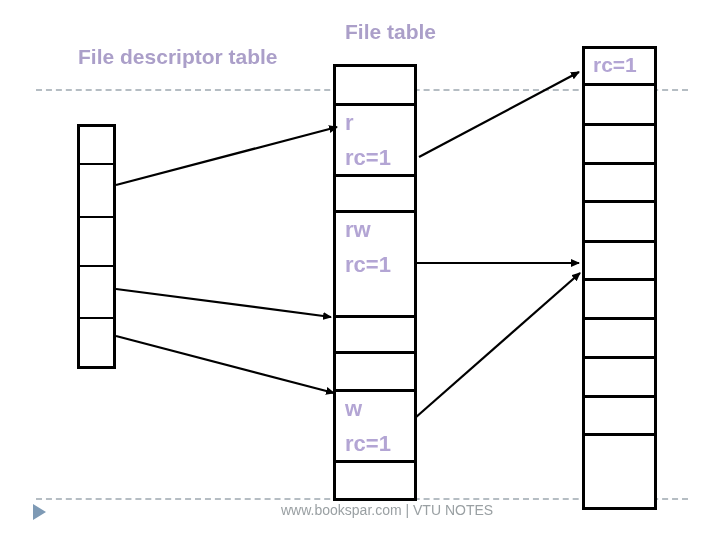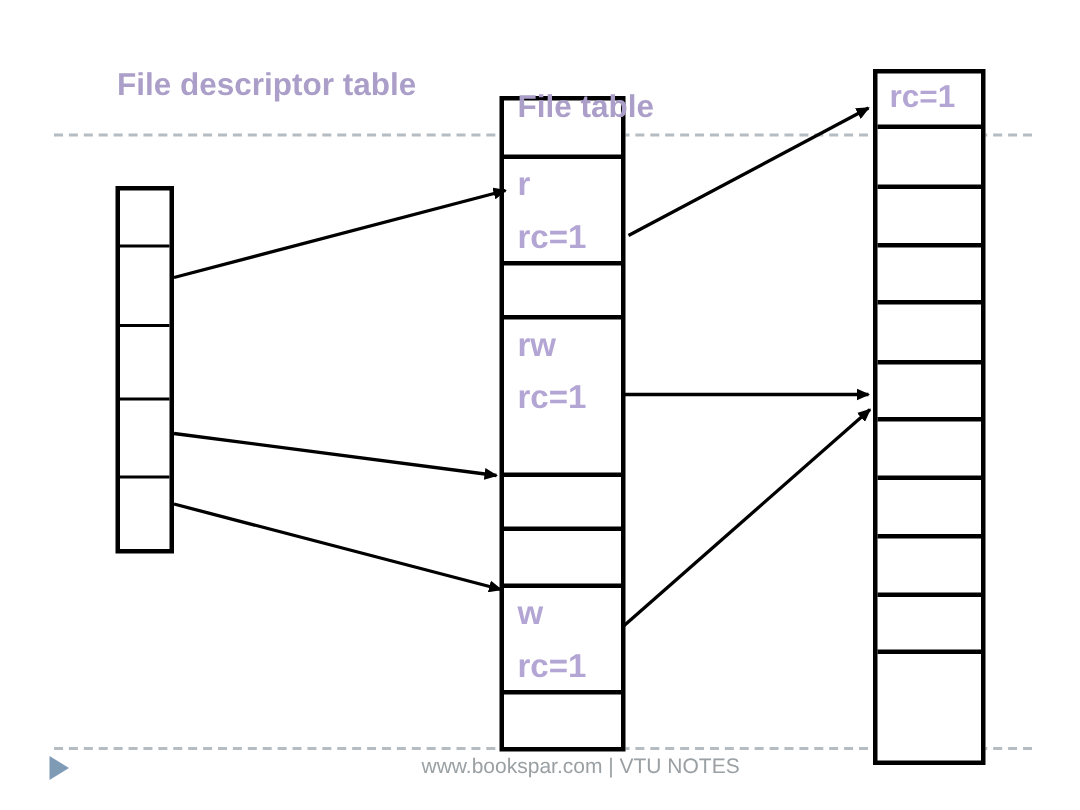--- a/index.html
+++ b/index.html
@@ -27,21 +27,21 @@
   
   .table-title {
     position: absolute;
     font-weight: bold;
     font-size: 21px;
     color: var(--label-purple, #ab9fc9);
     white-space: nowrap;
     z-index: 4;
   }
   #fd-title    { left: 78px;  top: 45px; }
-  #file-title  { left: 345px; top: 20px; margin-top: 40px; }
+  #file-title  { left: 345px; top: 20px; }
   #inode-title { left: 571px; top: 12px; }
 
   
   .tcol {
     position: absolute;
     box-sizing: border-box;
     border: 3px solid #000;
     background: #fff;
     display: flex;
     flex-direction: column;

